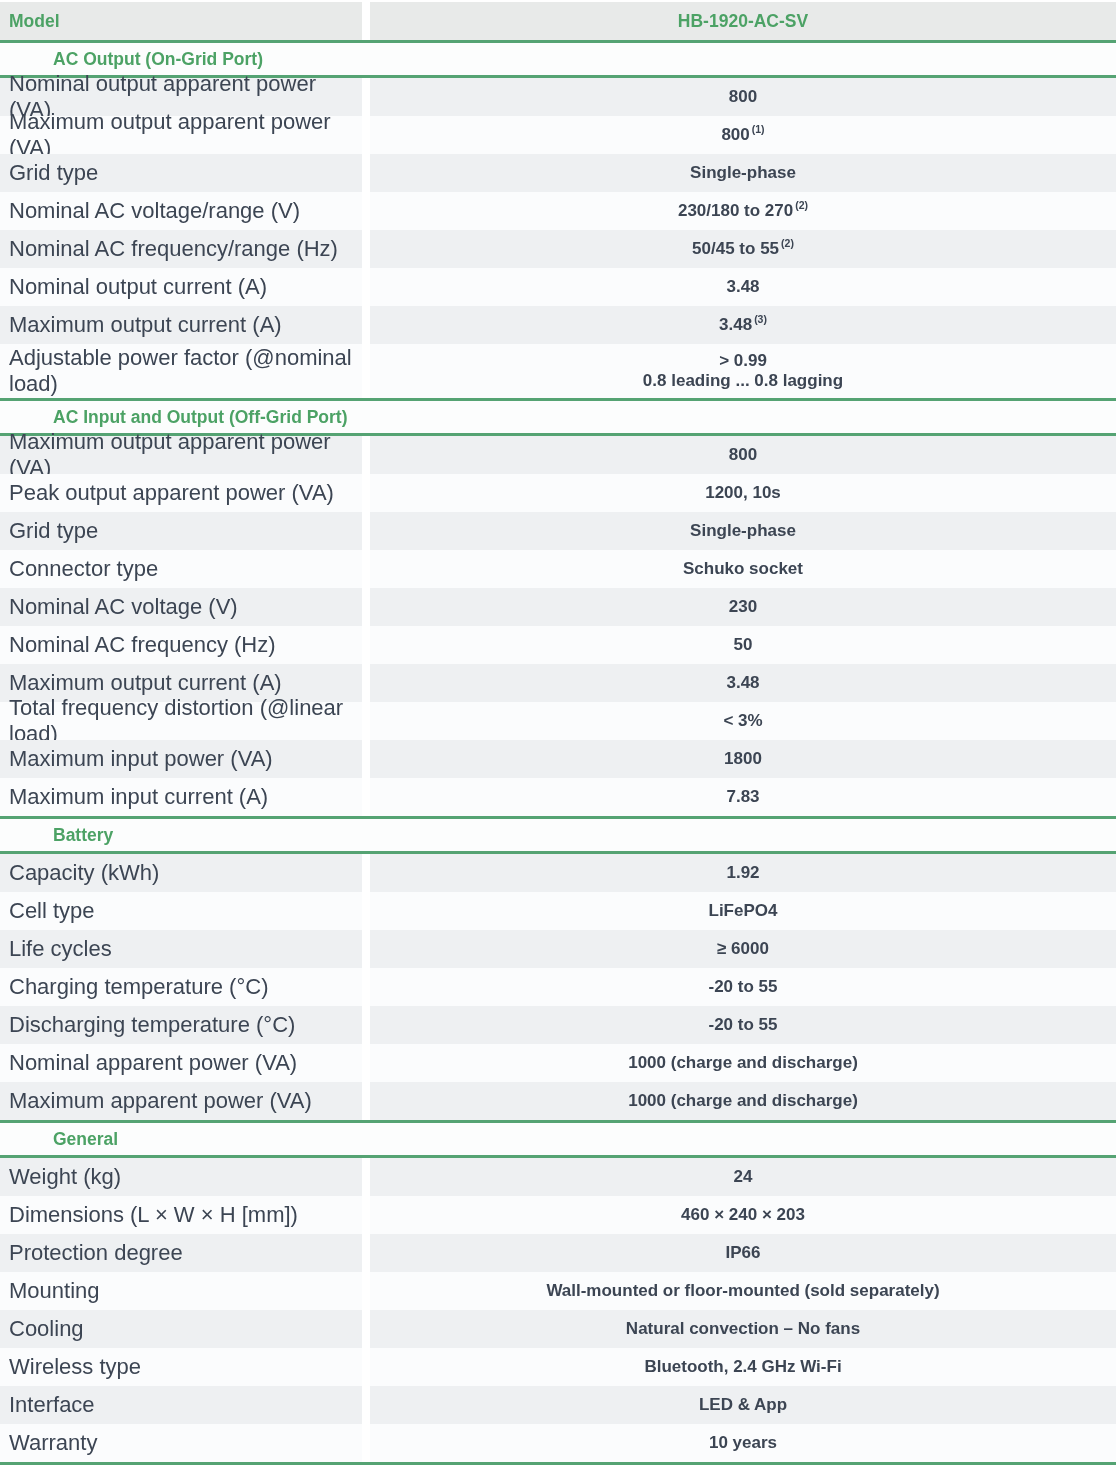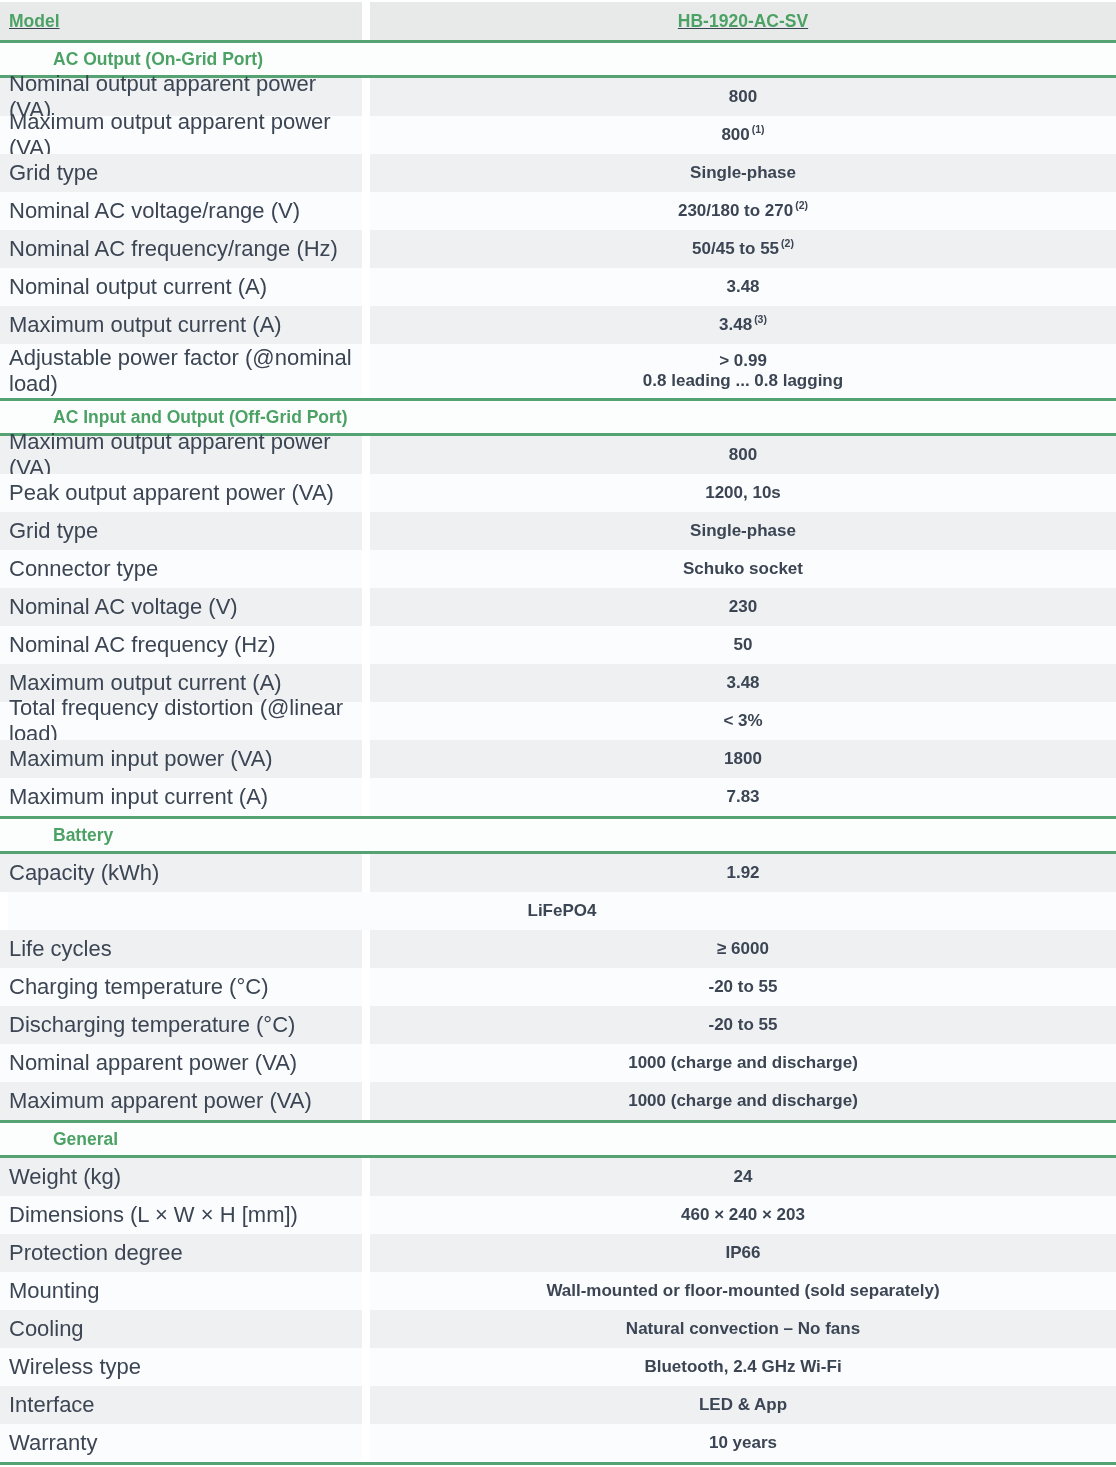--- a/index.html
+++ b/index.html
@@ -9,21 +9,21 @@
     --row-gray:#eef0f2;
     --row-white:#fbfcfd;
     --title-bg:#fcfdfd;
     --text-dark:#3c4553;
   }
   html,body{margin:0;padding:0;background:#ffffff;}
   body{font-family:"Liberation Sans", sans-serif;color:var(--text-dark);}
   .page{width:1116px;padding-top:2px;}
 
   
-  .hrow{display:flex;height:38px;text-decoration:underline;}
+  .hrow{display:flex;height:38px;}
   .hcell{background:var(--header-bg);display:flex;align-items:center;
          font-weight:bold;font-size:17.5px;color:var(--green-text);box-sizing:border-box;}
   .hcell.left{width:362px;padding-left:9px;}
   .hcell.right{flex:1;justify-content:center;}
 
   .gapcol{width:8px;background:#ffffff;flex:none;}
 
   .green-line{height:3px;background:var(--green-line);}
 
   .title-row{height:32px;display:flex;align-items:center;background:var(--title-bg);padding-left:44px;}
@@ -286,20 +286,21 @@
     <div class="gapcol"></div>
     <div class="cell-right">
       <div class="value-line">
         <span class="val">1.92</span>
       </div>
 
     </div>
   </div>
 
   <div class="row white">
+    <div class="cell-left">Cell type</div>
     <div class="gapcol"></div>
     <div class="cell-right">
       <div class="value-line">
         <span class="val">LiFePO4</span>
       </div>
 
     </div>
   </div>
 
   <div class="row gray">

